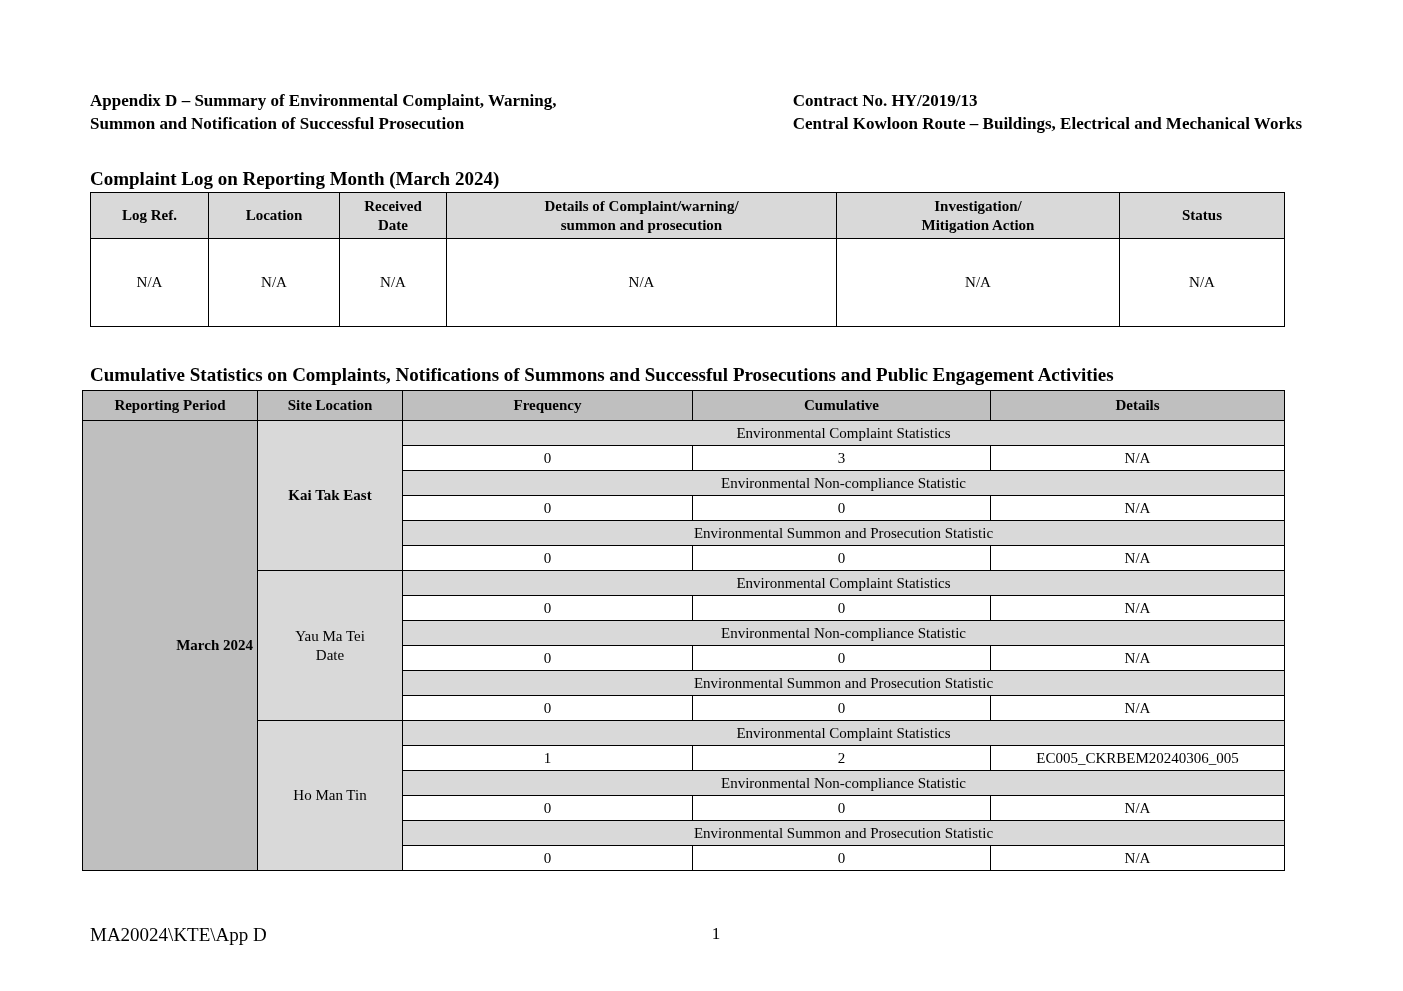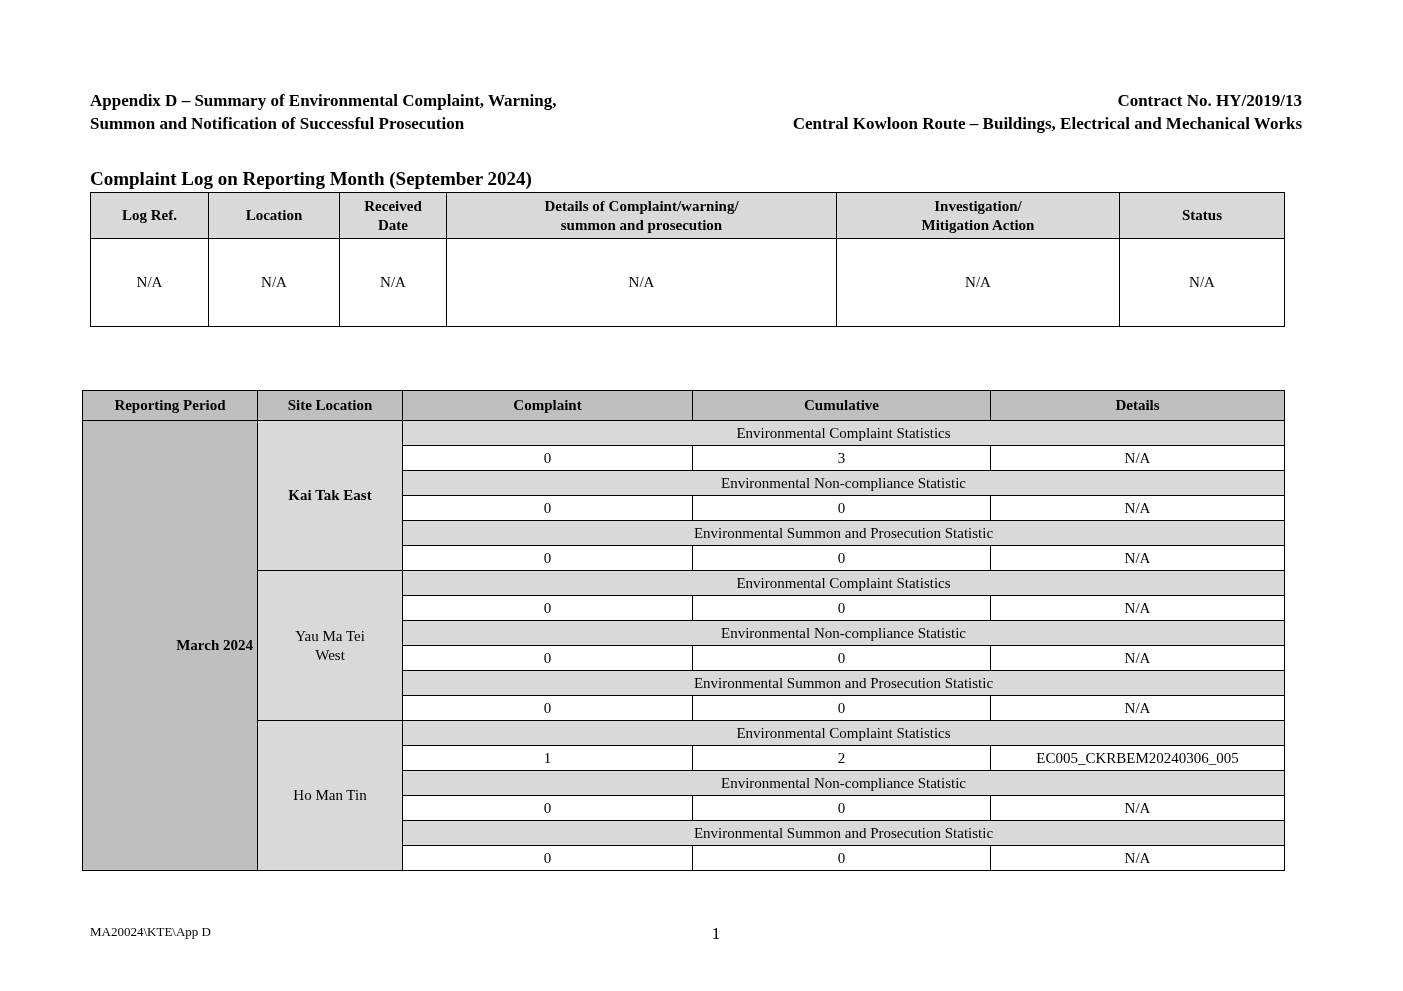--- a/index.html
+++ b/index.html
@@ -12,21 +12,21 @@
     overflow: hidden;
   }
   .page { position: relative; width: 1145px; height: 991px; background: #fff; }
 
   .doc-header {
     position: absolute; top: 90px; left: 90px; width: 1212px;
     display: flex; justify-content: space-between;
     font-weight: bold; font-size: 17px; line-height: 1.35;
   }
   .doc-header .hdr-left { text-align: left; white-space: pre-line; }
-  .doc-header .hdr-right { text-align: right; white-space: pre-line; margin-left: 8px; }
+  .doc-header .hdr-right { white-space: pre-line; margin-left: 8px; }
 
   .section-title {
     position: absolute; left: 90px;
     font-weight: bold; font-size: 19px;
   }
   .title-1 { top: 168px; }
   .title-2 { top: 364px; }
 
   table { border-collapse: collapse; table-layout: fixed; font-size: 15px; }
   td, th { border: 1px solid #000; text-align: center; vertical-align: middle; padding: 1px 4px; }
@@ -53,36 +53,36 @@
   }
   .site-cell {
     background: var(--light-gray, #d9d9d9);
     white-space: pre-line; line-height: 1.25; margin-left: 43px;
   }
   .site-bold { font-weight: bold; }
   .label-cell { background: var(--light-gray, #d9d9d9); margin-top: 32px; }
   .data-cell { background: #ffffff; }
 
   
-  .footer-ref { position: absolute; top: 924px; left: 90px; font-size: 13px; }
+  .footer-ref { position: absolute; top: 924px; left: 90px; font-size: 19px; }
   .footer-page { position: absolute; top: 924px; left: 0; width: 1432px; text-align: center; font-size: 17px; }
 </style>
 </head>
 <body>
 
 <div class="page">
 
   <div class="doc-header">
     <div class="hdr-left">Appendix D – Summary of Environmental Complaint, Warning,
 Summon and Notification of Successful Prosecution</div>
     <div class="hdr-right">Contract No. HY/2019/13
 Central Kowloon Route – Buildings, Electrical and Mechanical Works</div>
   </div>
 
-  <div class="section-title title-1">Complaint Log on Reporting Month (September 2024)</div>
+  <div class="section-title title-1">Complaint Log on Reporting Month (March 2024)</div>
 
   <table class="complaint-table">
     <colgroup>
       <col style="width:118px">
         <col style="width:131px">
         <col style="width:107px">
       <col style="width:390px">
         <col style="width:283px">
         <col style="width:165px">
     </colgroup>
@@ -104,34 +104,35 @@
         <td class="data-cell">N/A</td>
         <td class="data-cell">N/A</td>
         <td class="data-cell">N/A</td>
         <td class="data-cell">N/A</td>
         <td class="data-cell">N/A</td>
         <td class="data-cell">N/A</td>
       </tr>
     </tbody>
   </table>
 
+  <div class="section-title title-2">Cumulative Statistics on Complaints, Notifications of Summons and Successful Prosecutions and Public Engagement Activities</div>
 
   <table class="cumulative-table">
     <colgroup>
       <col style="width:175px">
         <col style="width:145px">
         <col style="width:290px">
       <col style="width:298px">
         <col style="width:294px">
     </colgroup>
     <thead>
       <tr>
         <th>Reporting Period</th>
         <th>Site Location</th>
-        <th>Complaint</th>
+        <th>Frequency</th>
         <th>Cumulative</th>
         <th>Details</th>
       </tr>
     </thead>
     <tbody>
 
       <tr>
         <td rowspan="18" class="period-cell">March 2024</td>
         <td rowspan="6" class="site-cell site-bold">Kai Tak East</td>
         <td colspan="3" class="label-cell">Environmental Complaint Statistics</td>
@@ -153,21 +154,21 @@
         <td colspan="3" class="label-cell">Environmental Summon and Prosecution Statistic</td>
       </tr>
       <tr>
         <td class="data-cell">0</td>
         <td class="data-cell">0</td>
         <td class="data-cell">N/A</td>
       </tr>
 
       <tr>
         <td rowspan="6" class="site-cell">Yau Ma Tei
-West</td>
+Date</td>
         <td colspan="3" class="label-cell">Environmental Complaint Statistics</td>
       </tr>
       <tr>
         <td class="data-cell">0</td>
         <td class="data-cell">0</td>
         <td class="data-cell">N/A</td>
       </tr>
       <tr>
         <td colspan="3" class="label-cell">Environmental Non-compliance Statistic</td>
       </tr>

